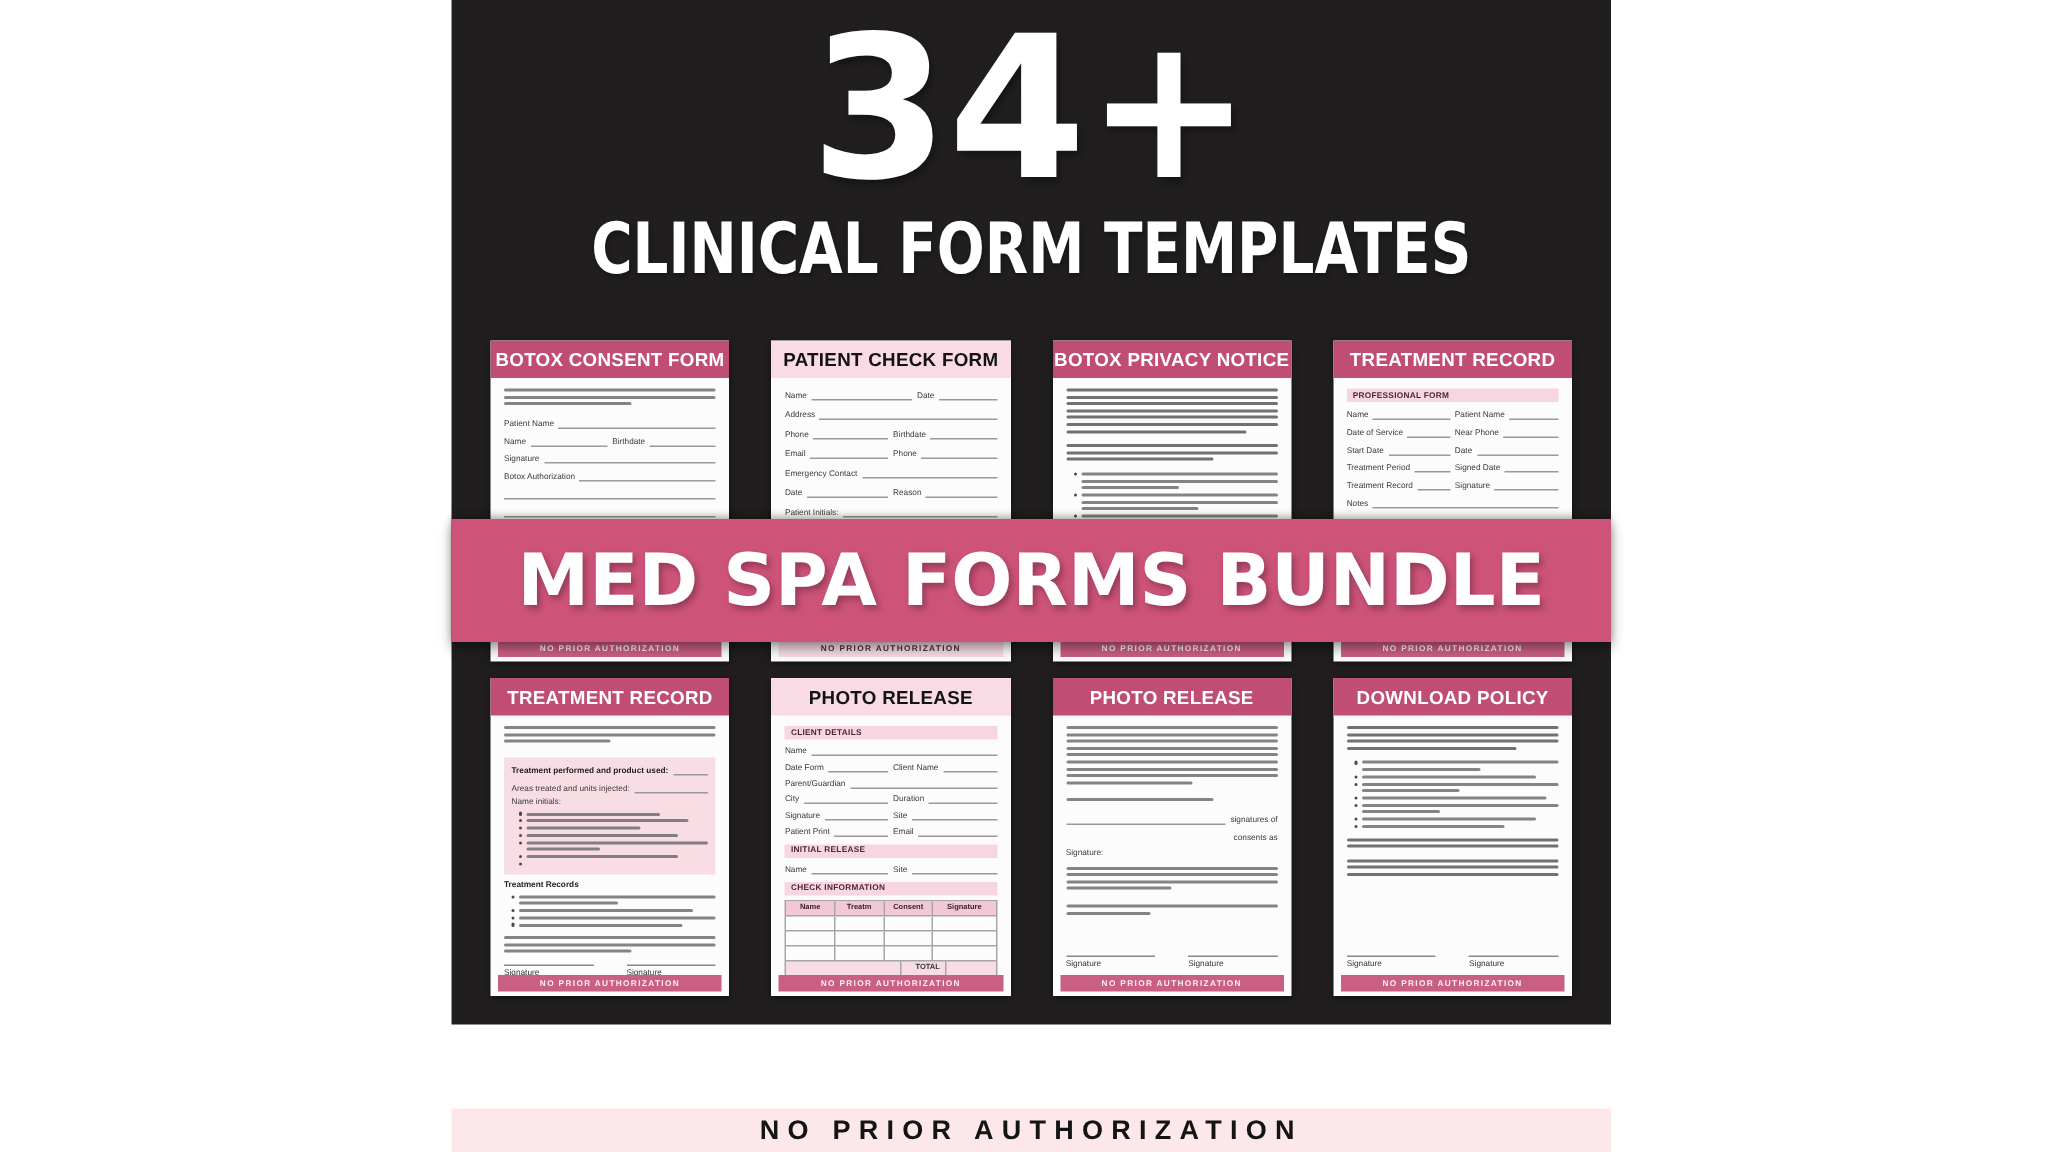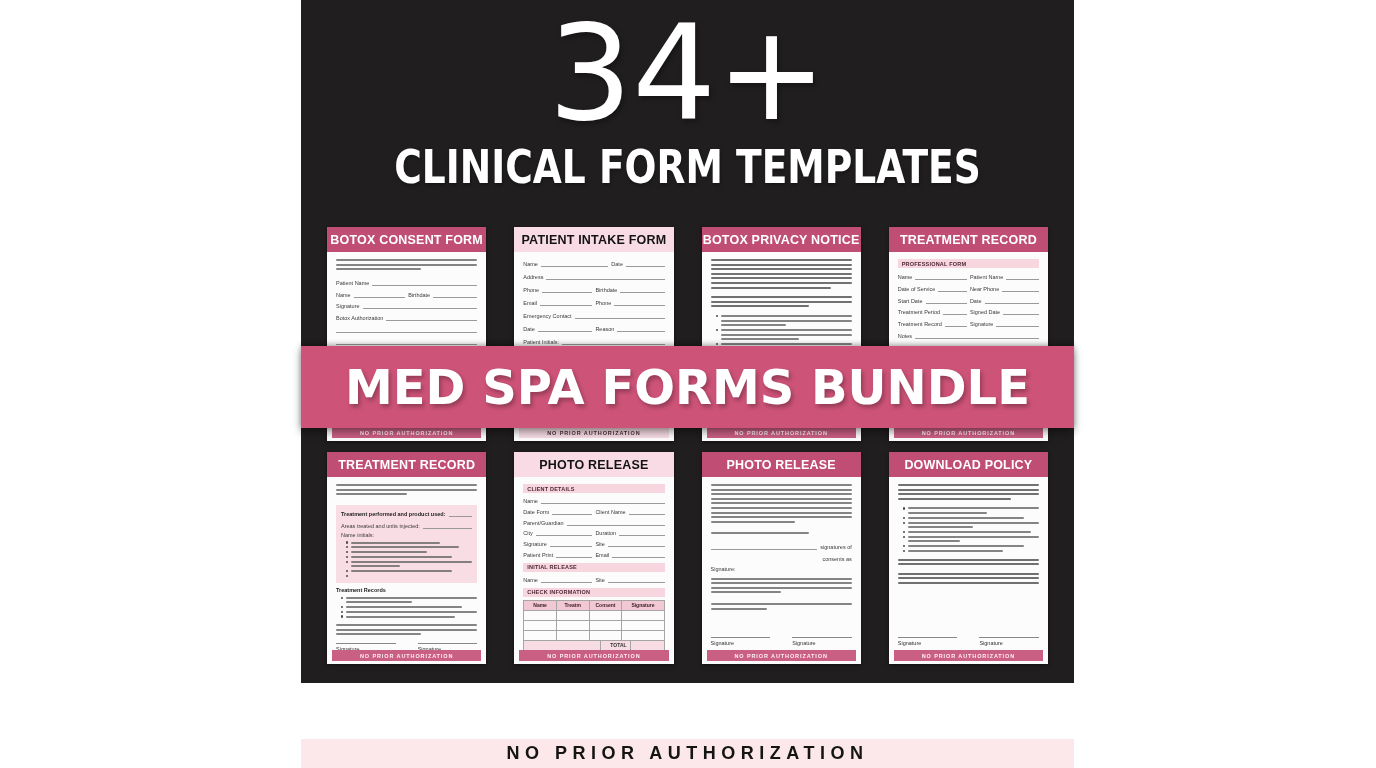--- a/index.html
+++ b/index.html
@@ -6,21 +6,21 @@
   body{
     width:1376px;height:768px;position:relative;overflow:hidden;
     background:#ffffff;font-family:"Liberation Sans",sans-serif;
   }
   .poster{position:absolute;left:301px;top:0;width:773px;height:768px;}
   .black-area{position:absolute;left:0;top:0;width:100%;height:683px;background:#211e1f;}
 
   
   .hero{position:absolute;top:0;left:0;width:100%;height:225px;text-align:center;color:#fff;}
   .hero-count{
-    font-family:"DejaVu Sans",sans-serif;font-weight:normal;
+    font-family:"DejaVu Sans",sans-serif;font-weight:bold;
     font-size:132px;line-height:1.03;margin-top:6px;
     text-shadow:2px 3px 5px rgba(0,0,0,.35);
   }
   .hero-title{
     font-family:"DejaVu Sans",sans-serif;font-weight:bold;
     font-size:47px;line-height:1;margin-top:1px;
     transform:scaleX(.80);transform-origin:center;white-space:nowrap;
     text-shadow:1px 2px 4px rgba(0,0,0,.35);
   }
 
@@ -161,21 +161,21 @@
             <span class="l w40"></span>
           </div>
       </div>
       <div class="card-footer dark">
         <span>NO PRIOR AUTHORIZATION</span>
       </div>
     </div>
 
     <div class="card">
       <div class="card-header light">
-        <span>PATIENT INTAKE FORM</span>
+        <span>PATIENT CHECK FORM</span>
       </div>
       <div class="card-body">
         <div class="fr" style="margin-bottom:5px">
           <span class="half" style="flex:1.6">
               <span class="lbl">Name</span>
               <span class="fl"></span>
             </span>
           <span class="half">
               <span class="lbl">Date</span>
               <span class="fl"></span>

